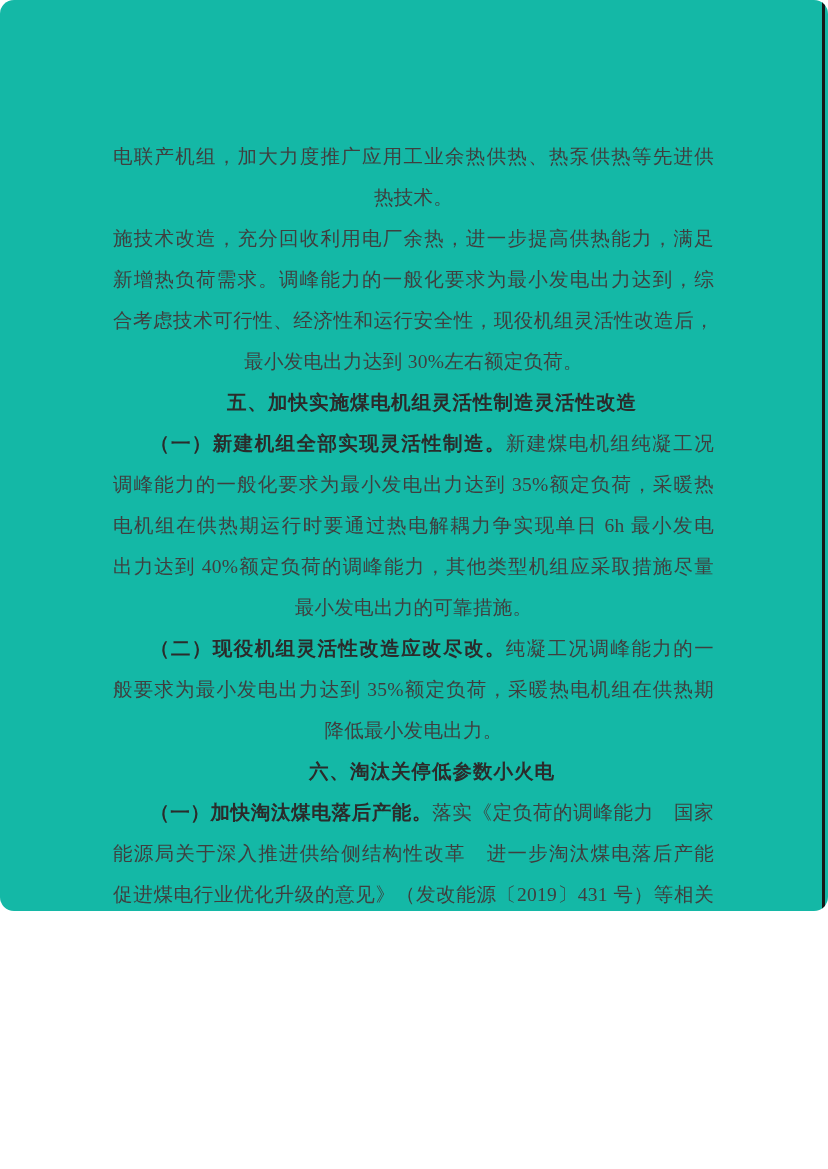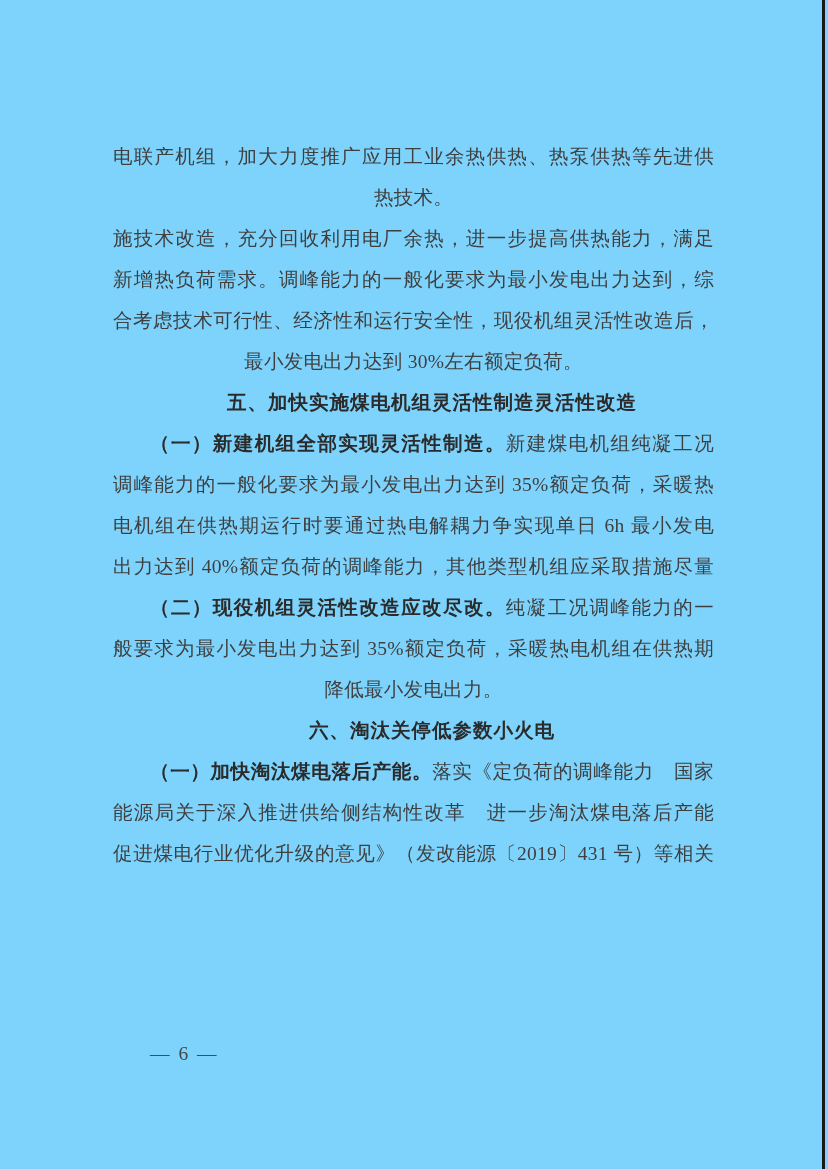--- a/index.html
+++ b/index.html
@@ -7,23 +7,24 @@
     width: 828px;
     height: 1169px;
     position: relative;
     background: #ffffff;
     font-family: "Liberation Serif", "DejaVu Serif", serif;
     overflow: hidden;
   }
   .page {
     position: absolute;
     left: 0; top: 0;
-    width: 828px; height: 1169px;
-    background: #7dd3fc;
+    width: 828px; height: 911px;
+    background: #14b8a6;
     overflow: hidden;
+    border-radius: 14px;
   }
   
   .scan-edge {
     position: absolute;
     top: 0;
     left: 822px;
     width: 3px;
     height: 1169px;
     background: #181818;
   }
@@ -80,20 +81,21 @@
       <div class="line body"><span class="seg">热技术。</span></div>
       <div class="line body fill"><span class="seg">施技术改造，充分回收利用电厂余热，进一步提高供热能力，满足</span></div>
       <div class="line body fill"><span class="seg">新增热负荷需求。调峰能力的一般化要求为最小发电出力达到，综</span></div>
       <div class="line body fill"><span class="seg">合考虑技术可行性、经济性和运行安全性，现役机组灵活性改造后，</span></div>
       <div class="line body"><span class="seg">最小发电出力达到 30%左右额定负荷。</span></div>
       <div class="line heading indent"><span class="seg bold">五、加快实施煤电机组灵活性制造灵活性改造</span></div>
       <div class="line body fill indent"><span class="seg bold">（一）新建机组全部实现灵活性制造。</span><span class="seg">新建煤电机组纯凝工况</span></div>
       <div class="line body fill"><span class="seg">调峰能力的一般化要求为最小发电出力达到 35%额定负荷，采暖热</span></div>
       <div class="line body fill"><span class="seg">电机组在供热期运行时要通过热电解耦力争实现单日 6h 最小发电</span></div>
       <div class="line body fill"><span class="seg">出力达到 40%额定负荷的调峰能力，其他类型机组应采取措施尽量</span></div>
+      <div class="line body"><span class="seg">最小发电出力的可靠措施。</span></div>
       <div class="line body fill indent"><span class="seg bold">（二）现役机组灵活性改造应改尽改。</span><span class="seg">纯凝工况调峰能力的一</span></div>
       <div class="line body fill"><span class="seg">般要求为最小发电出力达到 35%额定负荷，采暖热电机组在供热期</span></div>
       <div class="line body"><span class="seg">降低最小发电出力。</span></div>
       <div class="line heading indent"><span class="seg bold">六、淘汰关停低参数小火电</span></div>
       <div class="line body fill indent"><span class="seg bold">（一）加快淘汰煤电落后产能。</span><span class="seg">落实《定负荷的调峰能力　国家</span></div>
       <div class="line body fill"><span class="seg">能源局关于深入推进供给侧结构性改革　进一步淘汰煤电落后产能</span></div>
       <div class="line body fill"><span class="seg">促进煤电行业优化升级的意见》（发改能源〔2019〕431 号）等相关</span></div>
     </div>
   <div class="page-number">— 6 —</div>
   <div class="scan-edge"></div>

